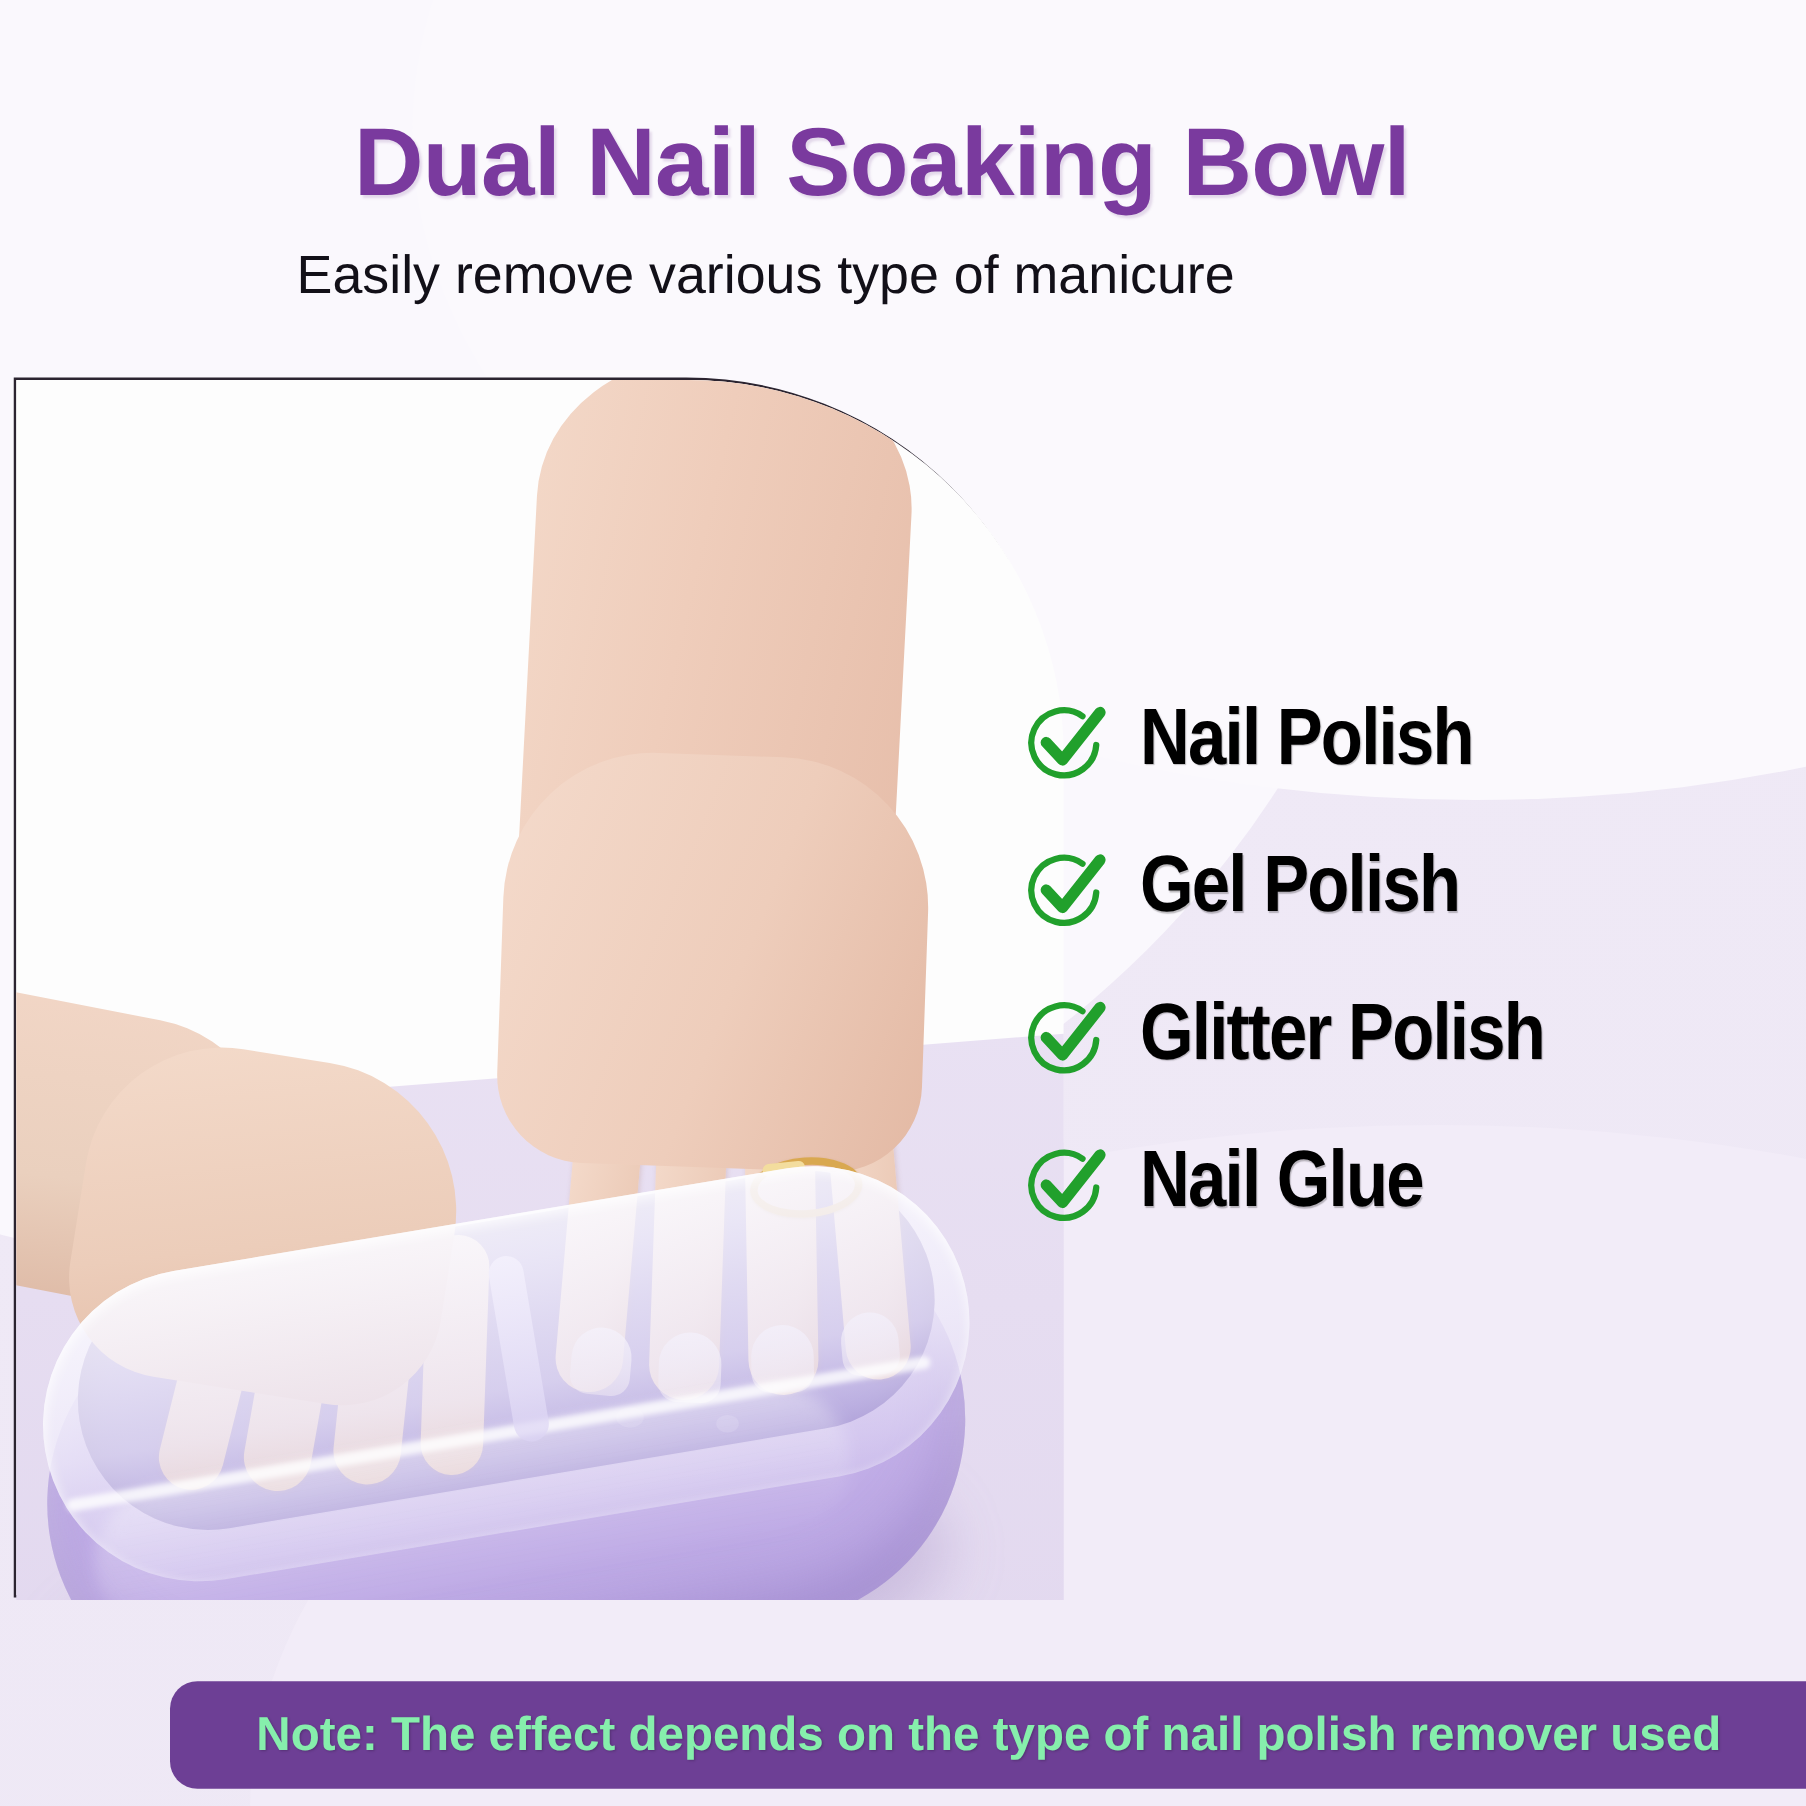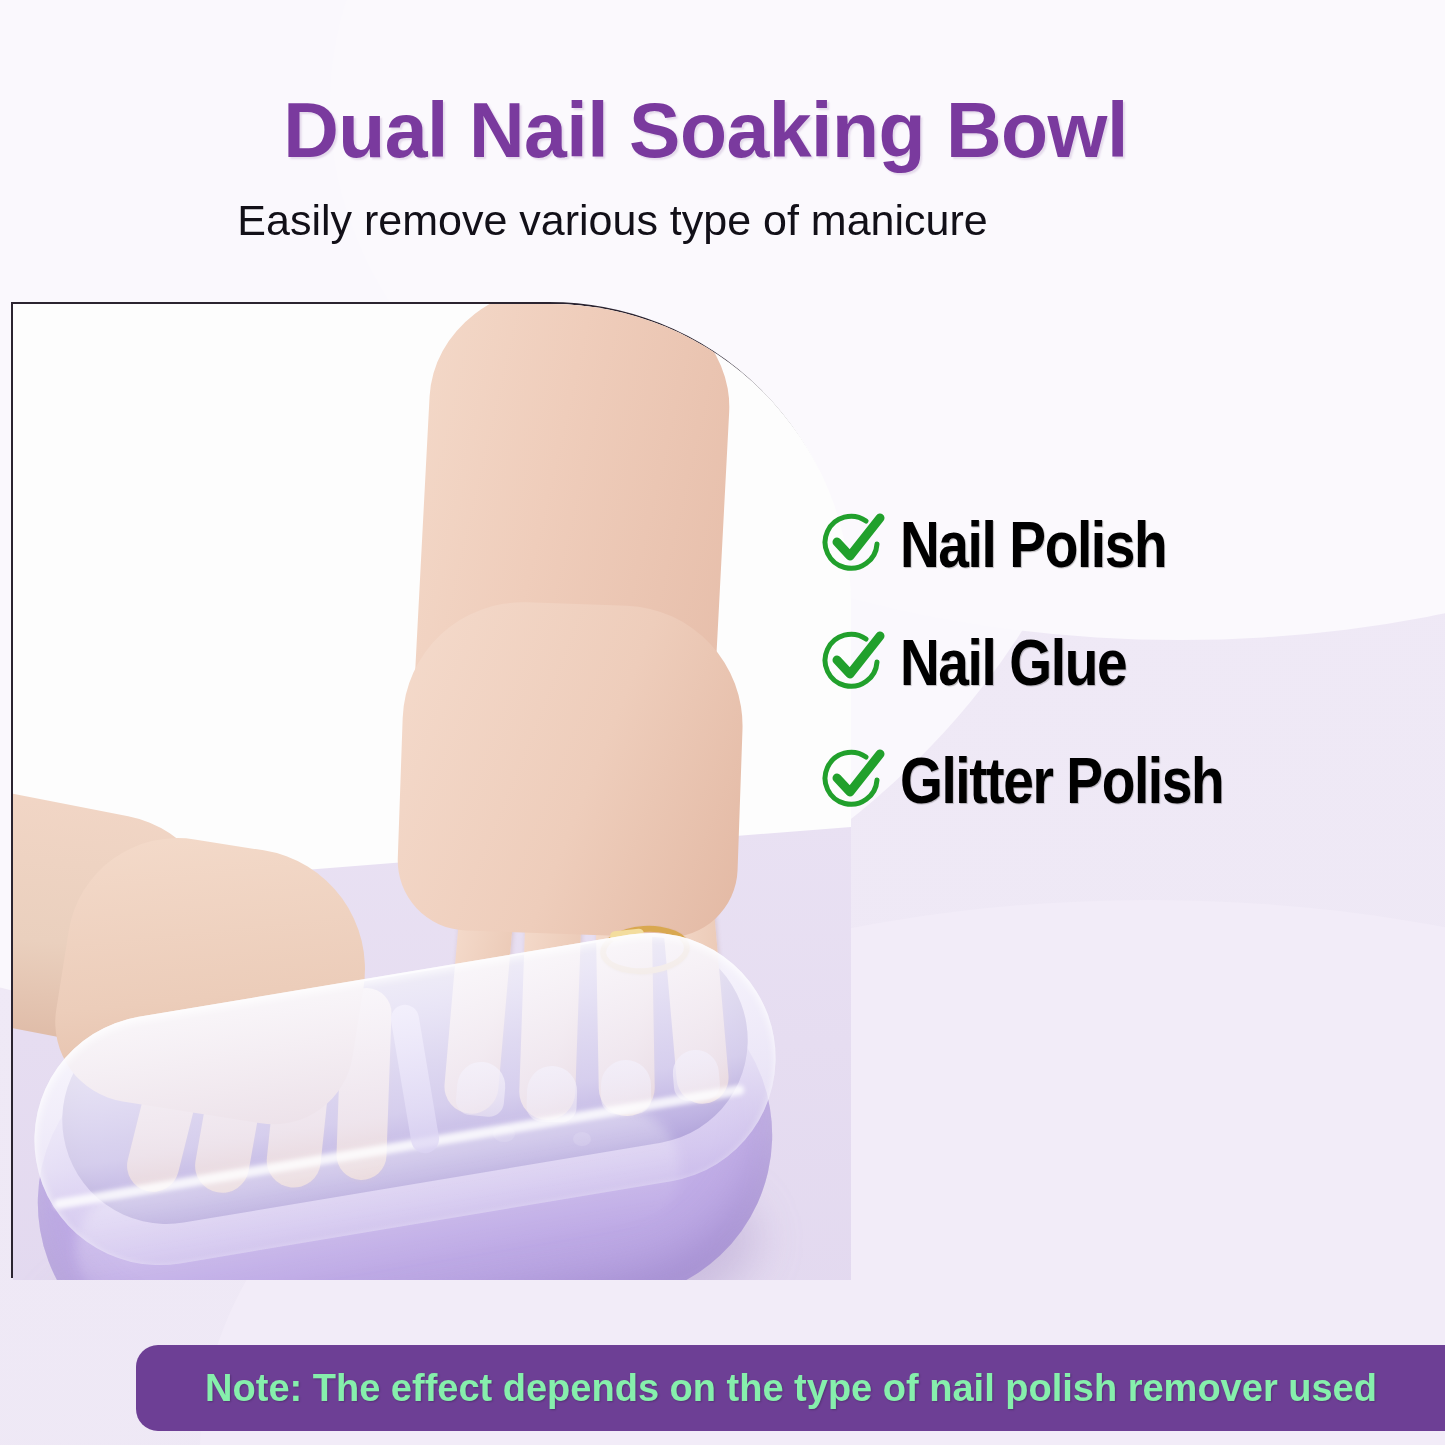--- a/index.html
+++ b/index.html
@@ -268,22 +268,23 @@
 
   
   .checklist {
     position: absolute;
     left: 820px;
     top: 508px;
     width: 625px;
   }
   .check-row {
     display: flex;
-    align-items: flex-start;
+    align-items: flex-end;
     height: 118px;
+    gap: 12px;
   }
   .check-icon {
     flex: 0 0 auto;
     width: 66px;
     height: 66px;
     margin-right: 14px;
     position: relative;
   }
   .check-icon svg { display: block; }
   .check-label {
@@ -381,41 +382,50 @@
     <div class="check-row">
       <span class="check-icon">
         <svg width="66" height="66" viewBox="0 0 66 66">
           <path d="M46 13 A26 26 0 1 0 57 36" fill="none" stroke="#21A02C" stroke-width="5" stroke-linecap="round"></path>
           <path d="M17 34 L30 48 L60 10" fill="none" stroke="#21A02C" stroke-width="9" stroke-linecap="round" stroke-linejoin="round"></path>
         </svg>
       </span>
       <span class="check-label">Nail Polish</span>
     </div>
 
-
+    <div class="check-row">
+      <span class="check-icon">
+        <svg width="66" height="66" viewBox="0 0 66 66">
+          <path d="M46 13 A26 26 0 1 0 57 36" fill="none" stroke="#21A02C" stroke-width="5" stroke-linecap="round"></path>
+          <path d="M17 34 L30 48 L60 10" fill="none" stroke="#21A02C" stroke-width="9" stroke-linecap="round" stroke-linejoin="round"></path>
+        </svg>
+      </span>
+      <span class="check-label">Gel Polish</span>
+    </div>
+
+
+    <div class="check-row">
+      <span class="check-icon">
+        <svg width="66" height="66" viewBox="0 0 66 66">
+          <path d="M46 13 A26 26 0 1 0 57 36" fill="none" stroke="#21A02C" stroke-width="5" stroke-linecap="round"></path>
+          <path d="M17 34 L30 48 L60 10" fill="none" stroke="#21A02C" stroke-width="9" stroke-linecap="round" stroke-linejoin="round"></path>
+        </svg>
+      </span>
+      <span class="check-label">Glitter Polish</span>
+    </div>
 
     <div class="check-row">
       <span class="check-icon">
         <svg width="66" height="66" viewBox="0 0 66 66">
           <path d="M46 13 A26 26 0 1 0 57 36" fill="none" stroke="#21A02C" stroke-width="5" stroke-linecap="round"></path>
           <path d="M17 34 L30 48 L60 10" fill="none" stroke="#21A02C" stroke-width="9" stroke-linecap="round" stroke-linejoin="round"></path>
         </svg>
       </span>
       <span class="check-label">Nail Glue</span>
     </div>
 
-    <div class="check-row">
-      <span class="check-icon">
-        <svg width="66" height="66" viewBox="0 0 66 66">
-          <path d="M46 13 A26 26 0 1 0 57 36" fill="none" stroke="#21A02C" stroke-width="5" stroke-linecap="round"></path>
-          <path d="M17 34 L30 48 L60 10" fill="none" stroke="#21A02C" stroke-width="9" stroke-linecap="round" stroke-linejoin="round"></path>
-        </svg>
-      </span>
-      <span class="check-label">Glitter Polish</span>
-    </div>
-
   </div>
 
   <div class="note-banner">
     <span class="note-text">Note: The effect depends on the type of nail polish remover used</span>
   </div>
 
 </div>
 
 </body></html>

